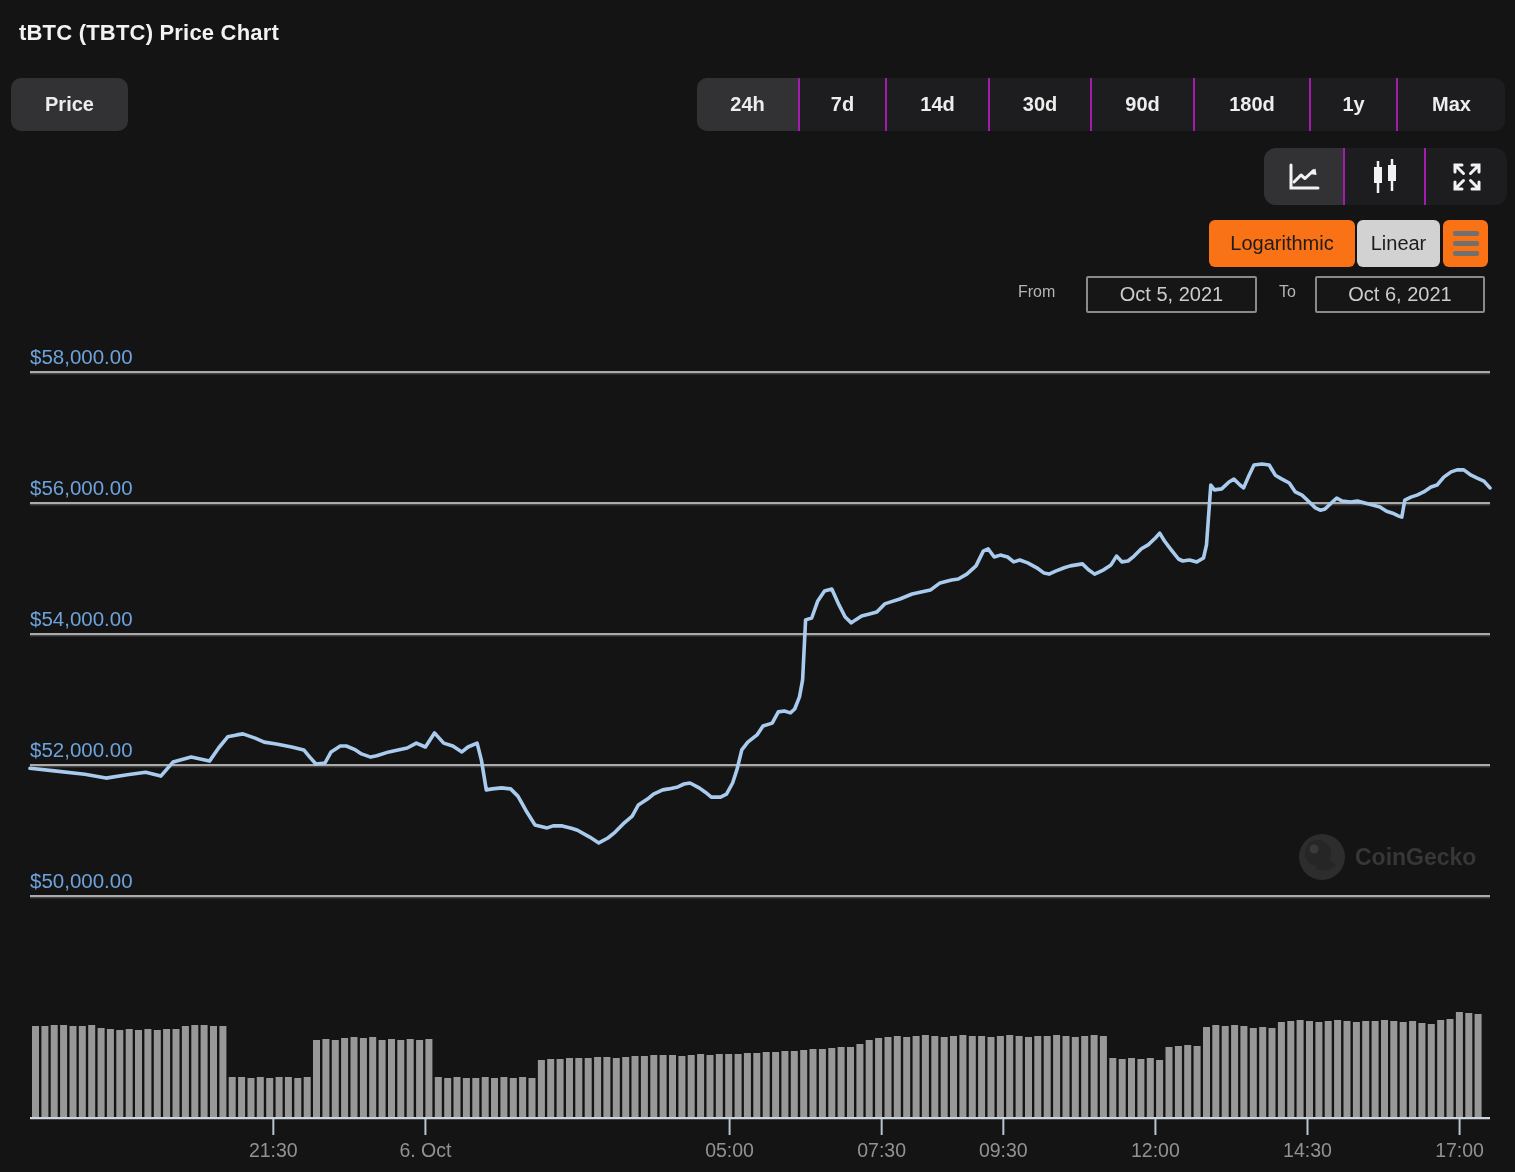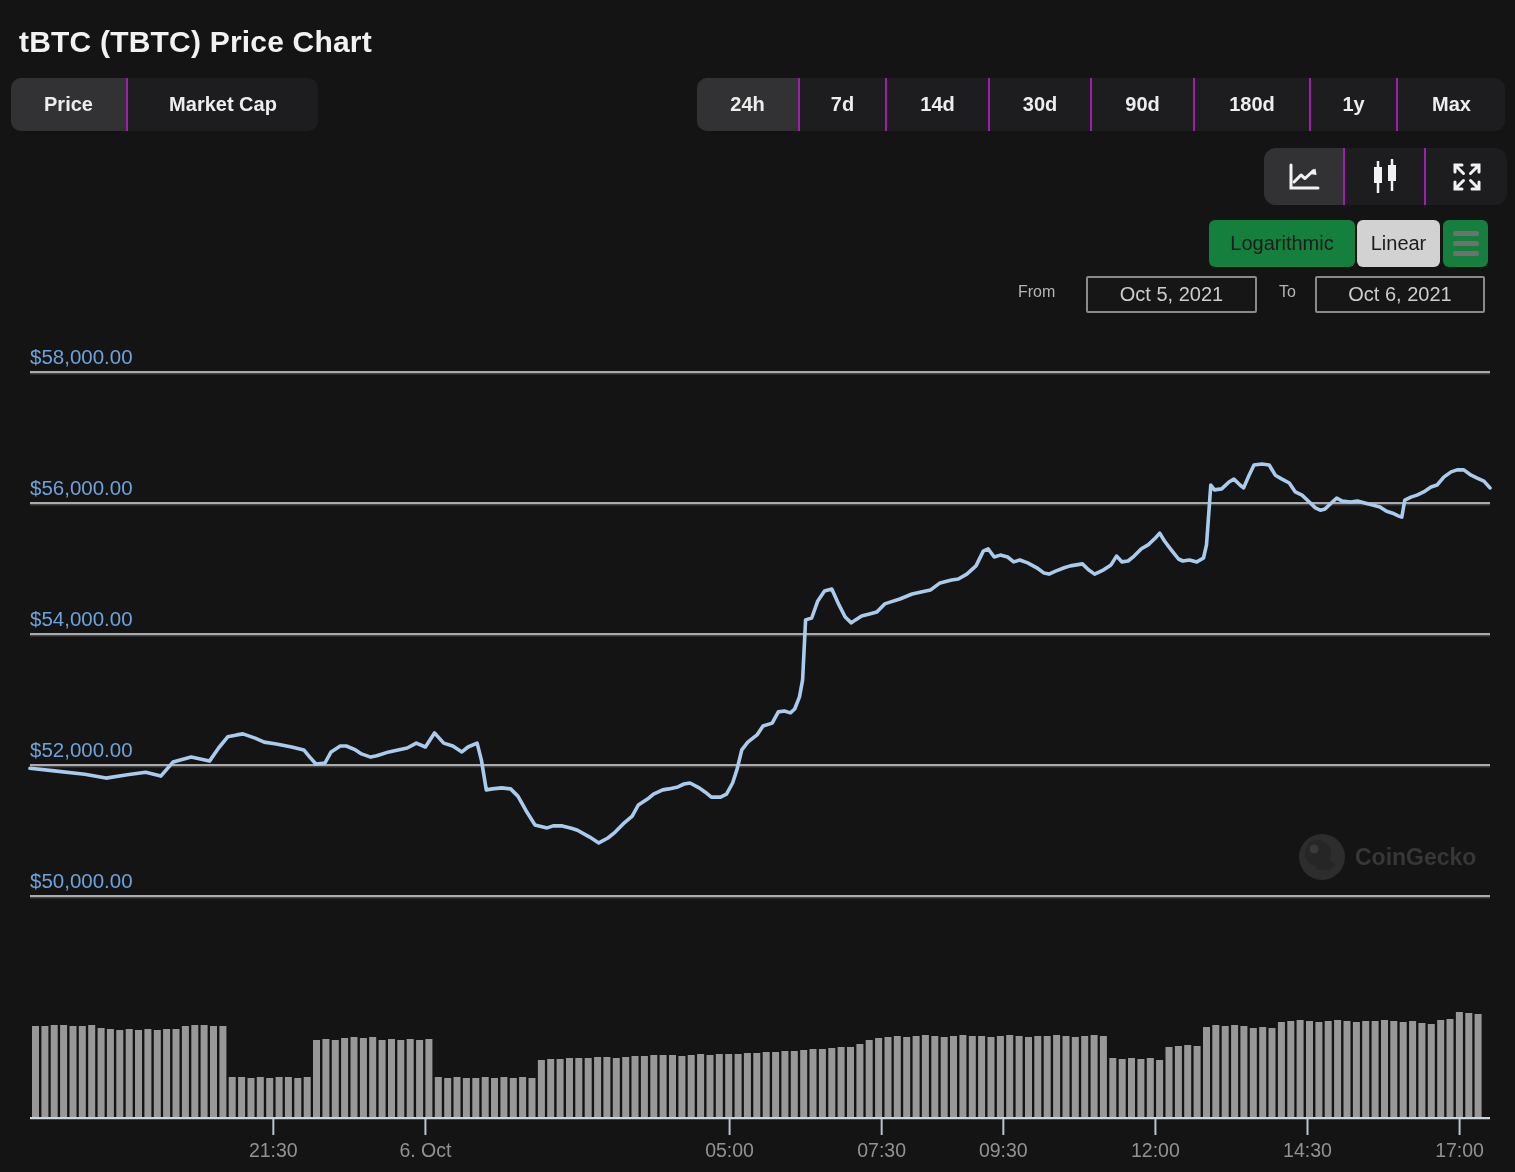--- a/index.html
+++ b/index.html
@@ -1,29 +1,29 @@
 <!DOCTYPE html>
 <html><head>
 <meta charset="utf-8">
 <style>
   html,body{margin:0;padding:0;background:#141414;width:1515px;height:1172px;overflow:hidden;
     font-family:"Liberation Sans",sans-serif;-webkit-font-smoothing:antialiased;}
   .abs{position:absolute;}
-  #page-title{left:19px;top:5px;font-size:30px;font-weight:700;color:#f2f2f2;letter-spacing:.2px;}
+  #page-title{left:19px;top:5px;font-size:22px;font-weight:700;color:#f2f2f2;letter-spacing:.2px;}
   .seg-group{display:flex;background:#1d1d1f;border-radius:10px;overflow:hidden;}
   .seg-btn{background:transparent;border:none;border-right:2px solid #a21caf;color:#ededed;
     font-family:"Liberation Sans",sans-serif;font-size:20px;font-weight:700;cursor:pointer;
     display:flex;align-items:center;justify-content:center;padding:0;}
   .seg-btn:last-child{border-right:none;}
   .seg-btn.selected{background:#323234;}
   #tabs-group{left:11px;top:78px;height:53px;}
   #range-group{left:697px;top:78px;height:53px;}
   #icon-group{left:1264px;top:148px;height:57px;border-radius:12px;}
   #icon-group .seg-btn{width:81px;}
-  .white-btn{background:#15803d;border:none;border-radius:6px;color:#1c1c1c;
+  .white-btn{background:#f97316;border:none;border-radius:6px;color:#1c1c1c;
     font-family:"Liberation Sans",sans-serif;font-size:20px;cursor:pointer;
     display:flex;align-items:center;justify-content:center;}
   .white-btn.pressed{background:#d2d2d2;}
   #log-btn{left:1209px;top:220px;width:146px;height:47px;}
   #linear-btn{left:1357px;top:220px;width:83px;height:47px;text-align:right;}
   #menu-btn{left:1443px;top:220px;width:45px;height:47px;flex-direction:column;gap:5px;}
   #menu-btn .bar{width:26px;height:5px;border-radius:2px;background:#707070;}
   .date-label{color:#b5b5b5;font-size:16px;top:283px;}
   #from-label{left:1018px;}
   #to-label{left:1279px;}
@@ -34,21 +34,20 @@
   #to-input{left:1315px;width:170px;}
   #chart-svg{left:0;top:330px;}
 </style>
 </head>
 <body>
 
 <h1 class="abs" id="page-title">tBTC (TBTC) Price Chart</h1>
 
 <div class="abs seg-group" id="tabs-group">
   <button class="seg-btn selected" style="width:117px">Price</button>
-  <button class="seg-btn" style="width:190px">Market Cap</button>
 </div>
 
 <div class="abs seg-group" id="range-group">
   <button class="seg-btn selected" style="width:103px">24h</button>
   <button class="seg-btn" style="width:87px">7d</button>
   <button class="seg-btn" style="width:103px">14d</button>
   <button class="seg-btn" style="width:102px">30d</button>
   <button class="seg-btn" style="width:103px">90d</button>
   <button class="seg-btn" style="width:116px">180d</button>
   <button class="seg-btn" style="width:87px">1y</button>

